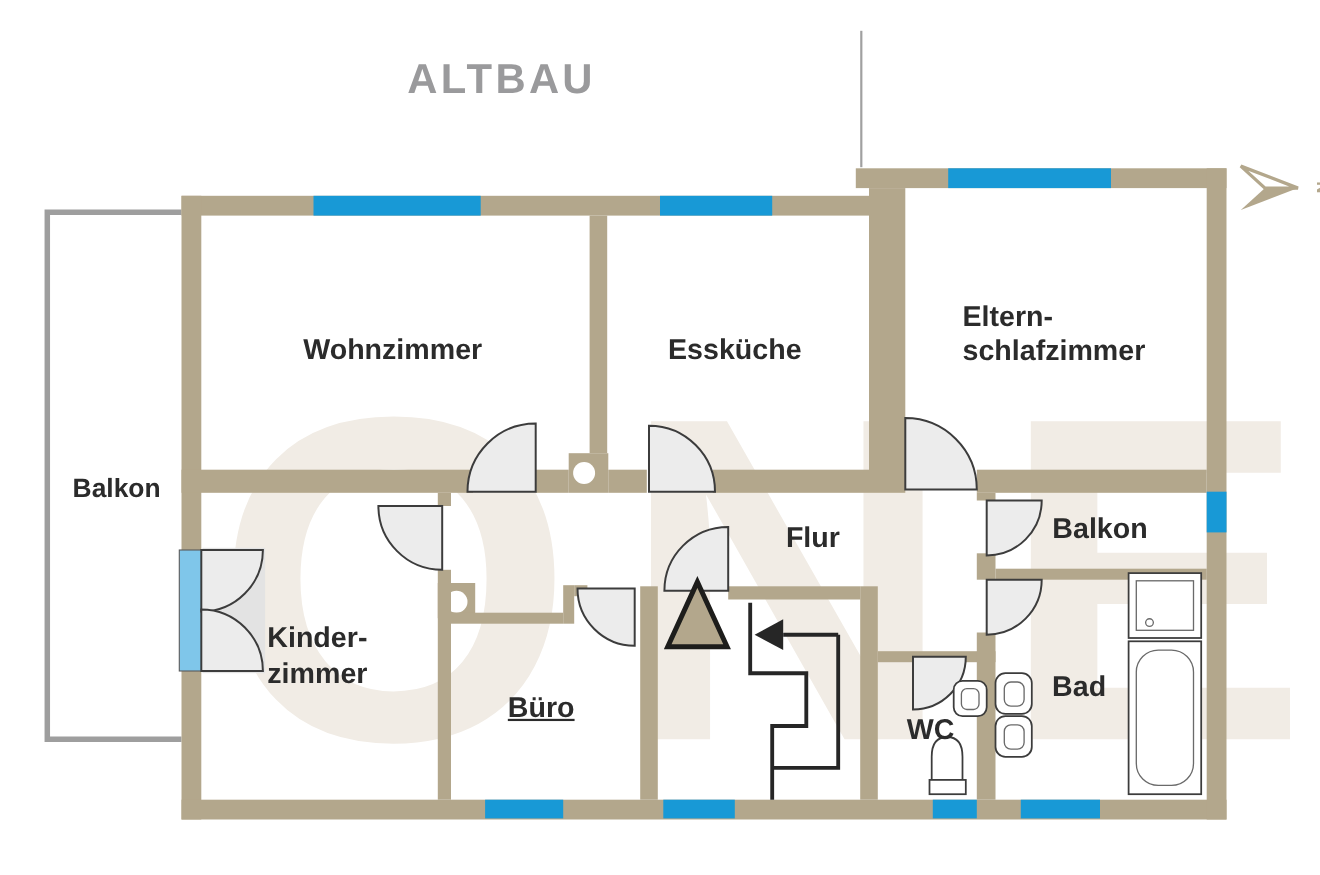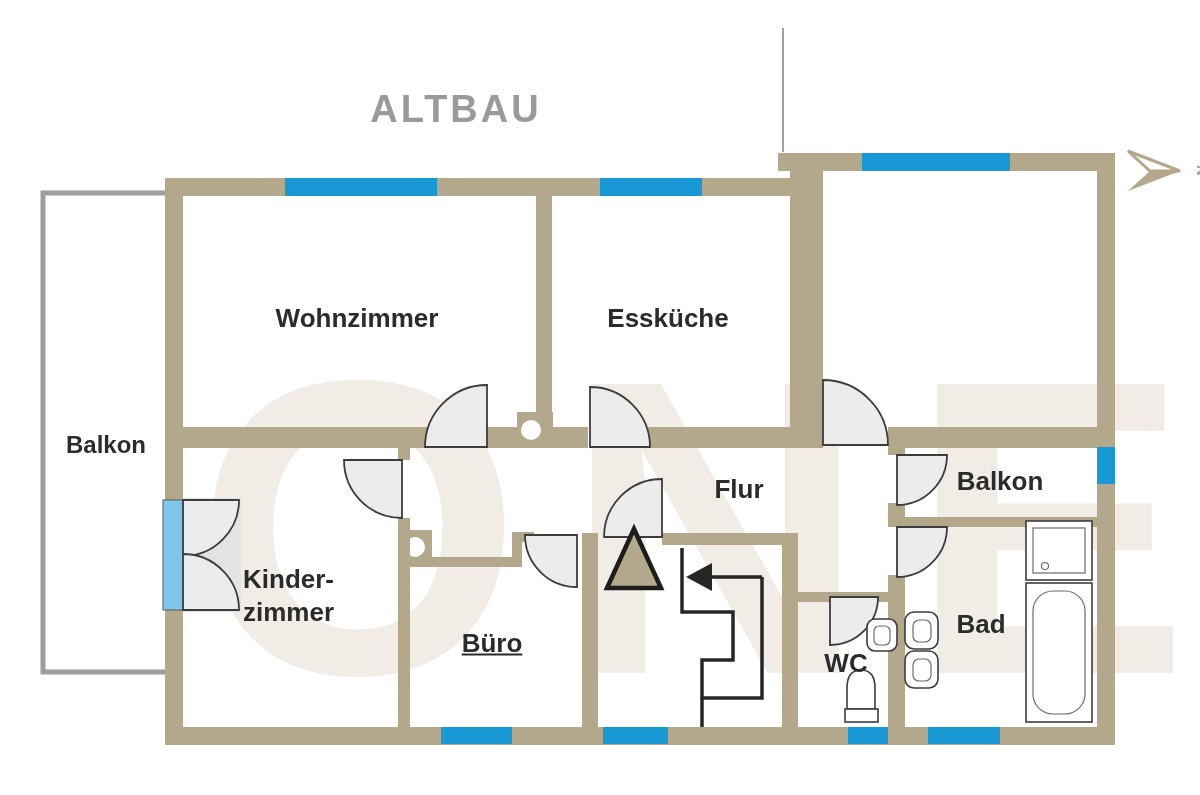--- a/index.html
+++ b/index.html
@@ -16,21 +16,21 @@
   .doorpad{fill:#e3e3e3;}
   .fix{fill:#ffffff;stroke:#3c3c3c;stroke-width:1.6;}
   .fixthin{fill:none;stroke:#6a6a6a;stroke-width:1.2;}
   .stair{fill:none;stroke:#262626;stroke-width:3.5;}
   .balc{fill:none;stroke:#9e9e9e;stroke-width:5;}
   .divline{stroke:#a0a0a0;stroke-width:2;}
   .jcirc{fill:#ffffff;}
   .lbl{position:absolute;z-index:3;color:var(--label);font-weight:700;font-size:26px;white-space:nowrap;}
   .ctr{transform:translate(-50%,-50%);text-align:center;}
   .seclbl{position:absolute;z-index:3;color:var(--section_label);font-weight:700;font-size:38px;
-          letter-spacing:3px;transform:translate(-50%,-50%);white-space:nowrap;margin-top:36px;}
+          letter-spacing:3px;transform:translate(-50%,-50%);white-space:nowrap;}
 </style>
 </head>
 <body>
 
 <div id="stage">
 
   <div class="wm wm2">ONE</div>
 
   <svg class="plan" width="1200" height="795" viewBox="0 0 1200 795">
 
@@ -133,20 +133,24 @@
       <polygon points="1180,171 1128,151 1150,171" style="fill:#ffffff;stroke:var(--wall);stroke-width:3;"></polygon>
       <polygon points="1180,171 1128,191 1150,171" style="fill:var(--wall);"></polygon>
       <text transform="translate(1197,165) rotate(90)" style="fill:var(--wall);font-weight:700;font-size:15px;">N</text>
     </g>
   </svg>
 
   <div class="seclbl" style="left:456px;top:73px;">ALTBAU</div>
 
   <div class="lbl ctr" style="left:357px;top:318px;">Wohnzimmer</div>
   <div class="lbl ctr" style="left:668px;top:318px;">Essküche</div>
+  <div class="lbl" style="left:875px;top:272px;line-height:31px;">
+    <div>Eltern-</div>
+    <div>schlafzimmer</div>
+  </div>
   <div class="lbl ctr" style="left:106px;top:445px;font-size:24px;">Balkon</div>
   <div class="lbl" style="left:243px;top:563px;line-height:33px;">
     <div>Kinder-</div>
     <div>zimmer</div>
   </div>
   <div class="lbl ctr" style="left:492px;top:643px;text-decoration:underline;">Büro</div>
   <div class="lbl ctr" style="left:739px;top:489px;">Flur</div>
   <div class="lbl ctr" style="left:1000px;top:481px;">Balkon</div>
   <div class="lbl ctr" style="left:846px;top:663px;">WC</div>
   <div class="lbl ctr" style="left:981px;top:624px;">Bad</div>

